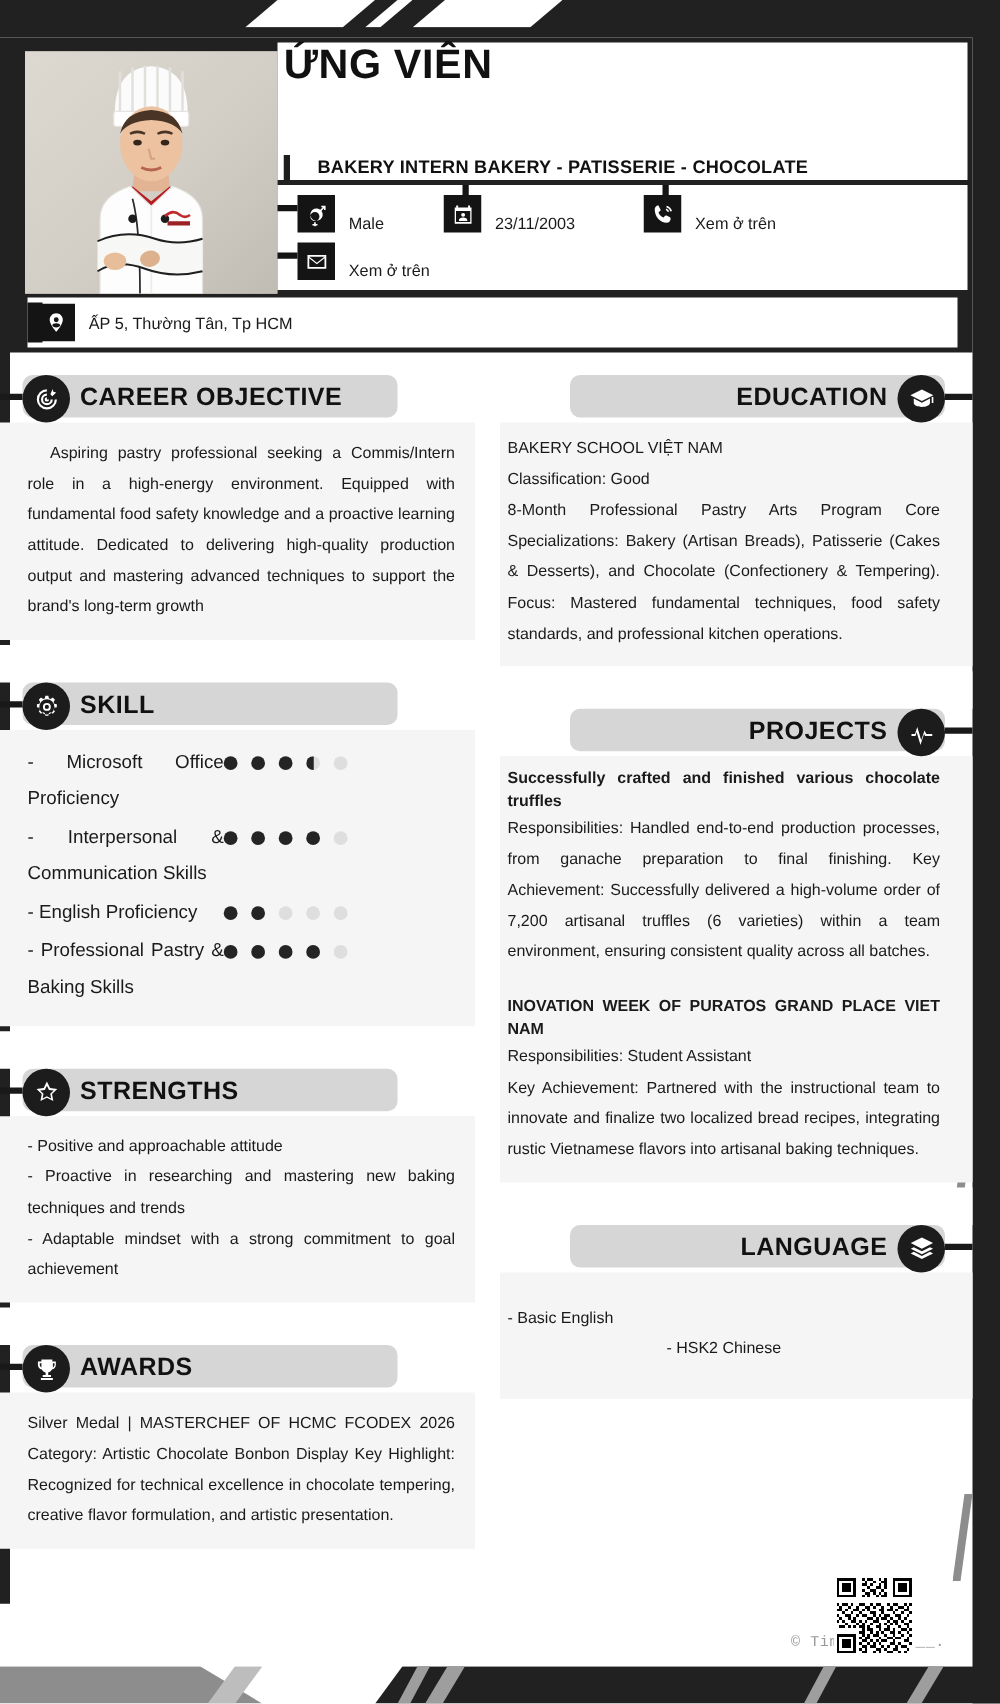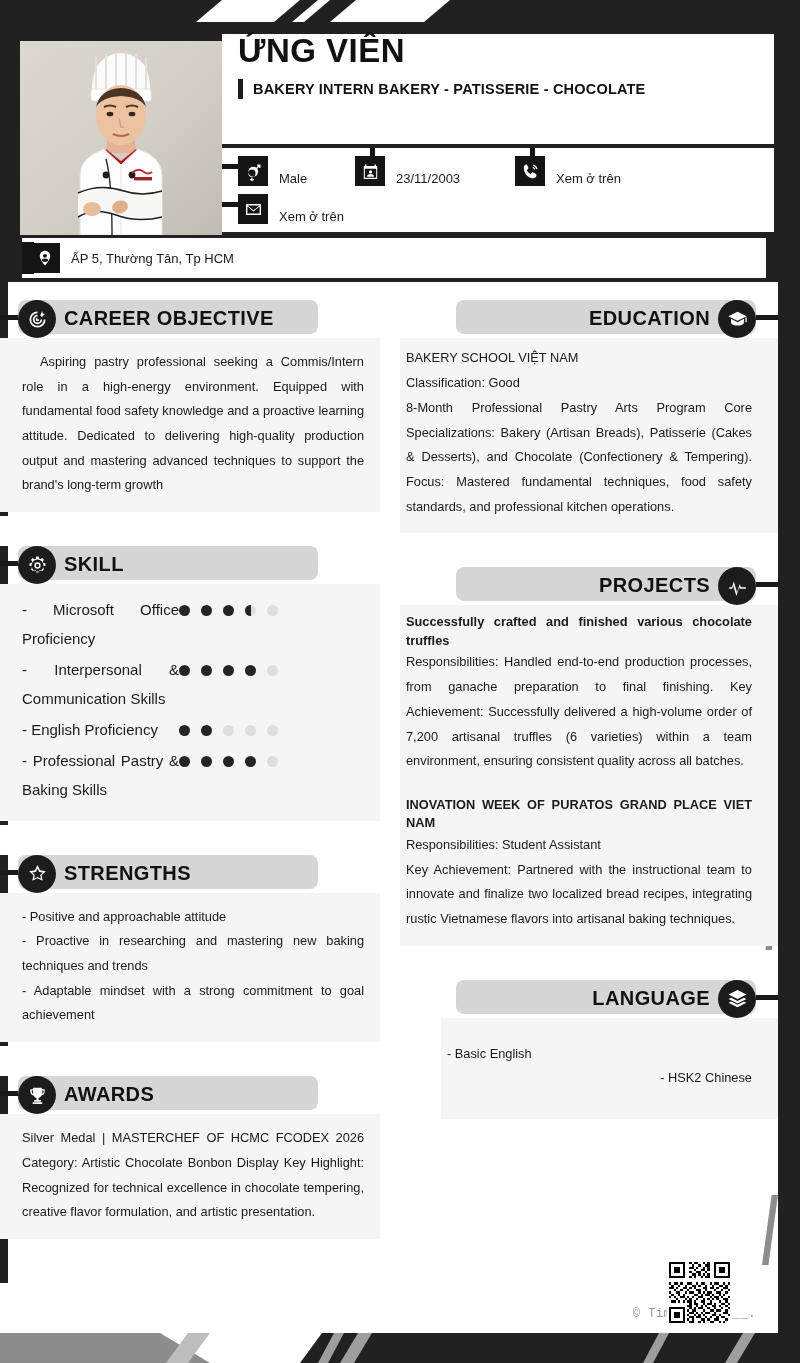--- a/index.html
+++ b/index.html
@@ -82,28 +82,28 @@
   }
   .photo {
     position: absolute; left: 12px; top: 11px; width: 202px; height: 194px;
     overflow: hidden; background: #d8d4cc;
   }
   .photo svg { display: block; width: 202px; height: 194px; }
 
   .name-card {
     position: absolute; left: 214px; top: 4px; width: 552px; height: 110px;
     background: #ffffff;
-    display: flex; flex-direction: column; justify-content: flex-start;
-    padding-left: 16px;
+    display: flex; flex-direction: column; justify-content: space-between;
+    padding-left: 5px;
   }
   .cand-name {
     font-size: 33px; font-weight: bold; color: #111111;
     letter-spacing: 0.5px; line-height: 1.05; margin-bottom: 10px;
   }
-  .title-row { display: flex; align-items: center; }
+  .title-row { display: flex; align-items: center; gap: 12px; }
   .title-bar {
     width: 5px; height: 20px; background: #1d1d1d; margin-right: 10px;
   }
   .job-title {
     font-size: 14.5px; font-weight: bold; color: #111111; letter-spacing: 0.2px;
   }
 
   .contact-card {
     position: absolute; left: 214px; top: 118px; width: 552px; height: 84px;
     background: #ffffff;
@@ -538,24 +538,24 @@
       <div class="sec-head">
         <div class="sec-stem"></div>
         <div class="sec-bar"></div>
         <div class="sec-badge">
           <svg viewBox="0 0 24 24">
               <path d="M12 2.3L1.8 7.4 12 12.5l10.2-5.1zM4.6 11.2l-2.8 1.4L12 17.7l10.2-5.1-2.8-1.4L12 14.9zM4.6 15.4l-2.8 1.4L12 21.9l10.2-5.1-2.8-1.4L12 19.1z"></path>
             </svg>
         </div>
         <div class="sec-title">LANGUAGE</div>
       </div>
-      <div class="sec-body" style="padding-top:24px;padding-bottom:28px;margin-left:41px;">
+      <div class="sec-body" style="padding-top:24px;padding-bottom:28px;">
         <div id="language-list">
             <p style="text-align: left;">- Basic English</p>
-            <p style="text-align: right;">- HSK2 Chinese</p>
+            <p style="text-align: center;">- HSK2 Chinese</p>
           </div>
       </div>
     </div>
   </div>
 
   <div class="footer">
     <div class="copyright">© Timv_________.</div>
     <div class="qr">
       <svg width="65" height="65" viewBox="0 0 29 29" shape-rendering="crispEdges">
         <rect width="29" height="29" fill="#ffffff"></rect>

